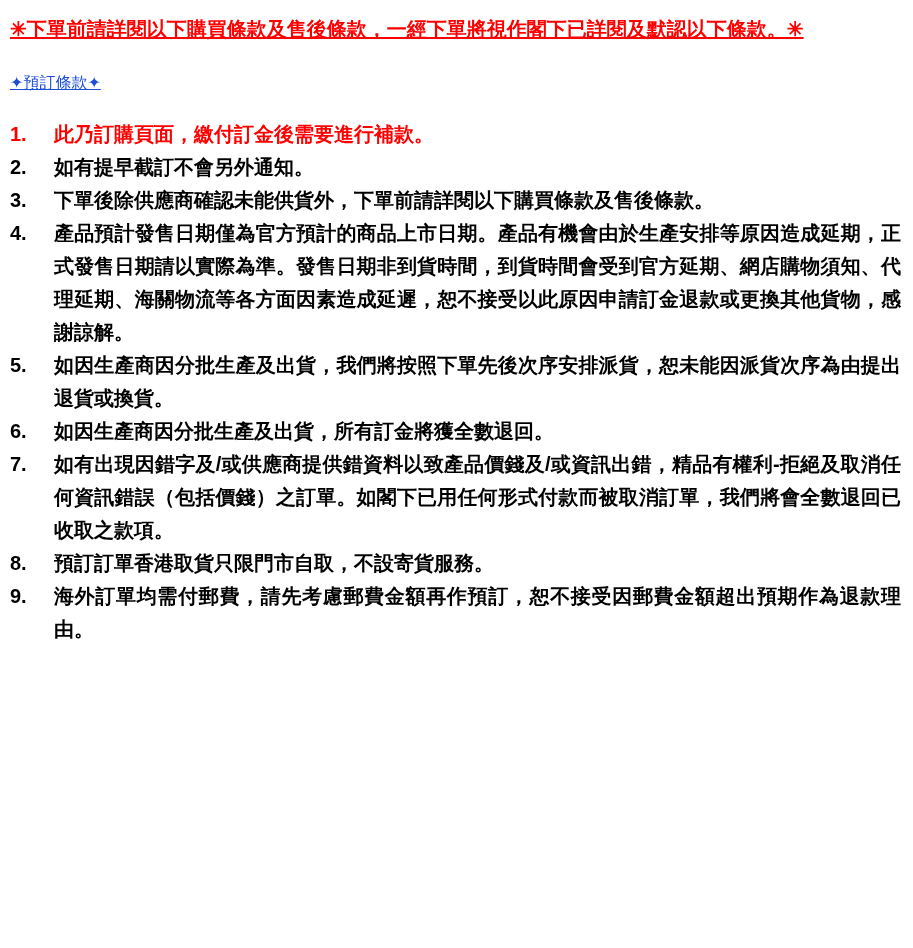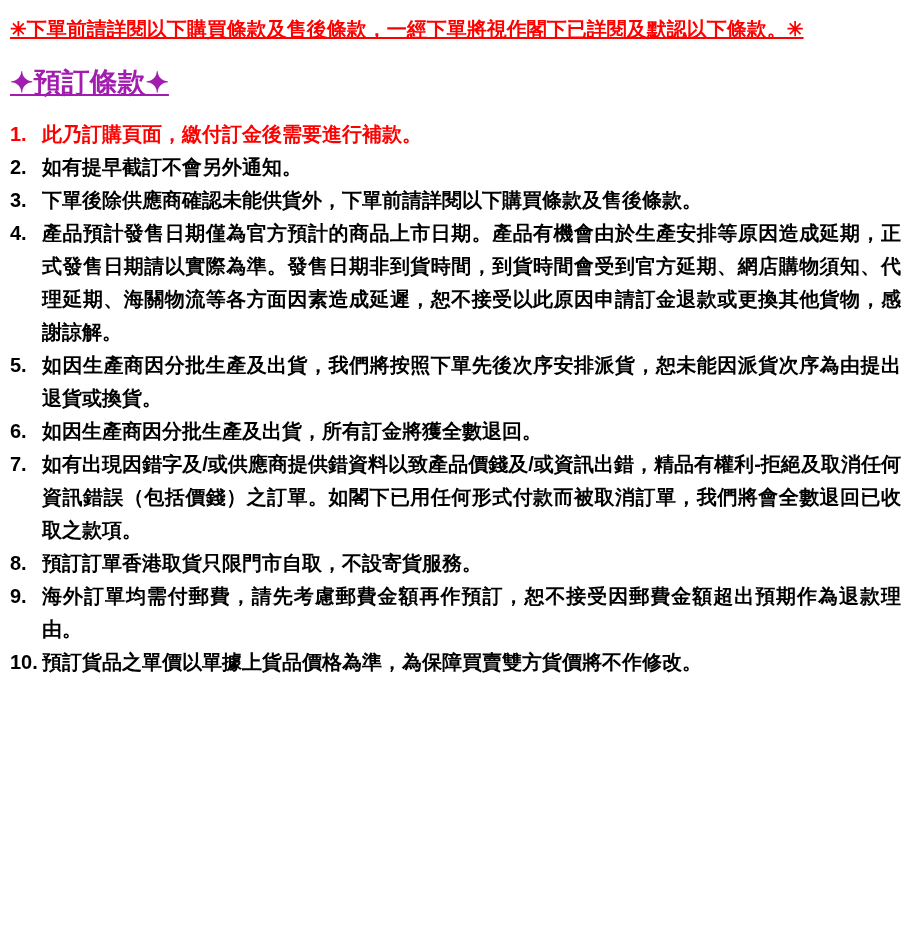--- a/index.html
+++ b/index.html
@@ -21,40 +21,41 @@
   .title {
     margin: 2px 0 0 0;
     font-size: 20px;
     font-weight: bold;
     color: #ff0000;
     text-decoration: underline;
     line-height: 30px;
   }
   .section-header {
     margin: 24px 0 0 0;
-    font-size: 28px;
-    font-weight: bold;
-    color: #a21caf;
+    font-size: 16px;
+    font-weight: normal;
+    color: #1d4ed8;
     text-decoration: underline;
     line-height: 30px;
   }
   .terms-list {
     margin-top: 20px;
   }
   .item {
     display: flex;
     align-items: flex-start;
   }
   .item .num {
     width: 32px;
     flex-shrink: 0;
   }
   .item .txt {
     flex: 1;
     text-align: justify;
+    margin-left: 12px;
   }
   .item.red { color: #ff0000; }
   .hl-red {
     color: #ff0000;
     text-decoration: underline;
   }
   a.hl-red { cursor: pointer; }
 </style>
 </head>
 <body>
@@ -94,18 +95,14 @@
         <span class="txt">如有出現因錯字及/或供應商提供錯資料以致產品價錢及/或資訊出錯，精品有權利-拒絕及取消任何資訊錯誤（包括價錢）之訂單。如閣下已用任何形式付款而被取消訂單，我們將會全數退回已收取之款項。</span>
       </div>
       <div class="item">
         <span class="num">8.</span>
         <span class="txt">預訂訂單香港取貨只限門市自取，不設寄貨服務。</span>
       </div>
       <div class="item">
         <span class="num">9.</span>
         <span class="txt">海外訂單均需付郵費，請先考慮郵費金額再作預訂，恕不接受因郵費金額超出預期作為退款理由。</span>
       </div>
-      <div class="item">
-        <span class="num">10.</span>
-        <span class="txt">預訂貨品之單價以單據上貨品價格為準，為保障買賣雙方貨價將不作修改。</span>
-      </div>
     </div>
 </div>
 
 </body></html>

